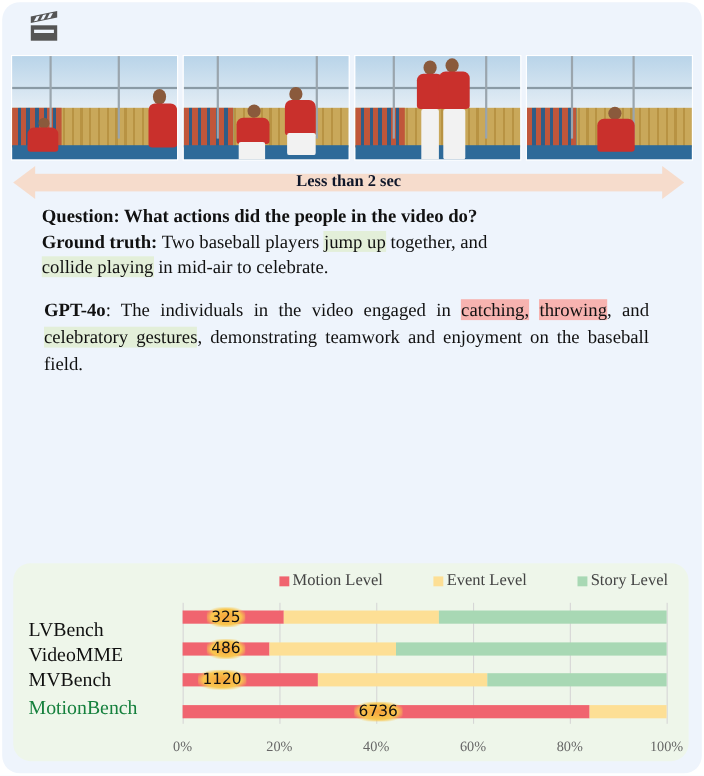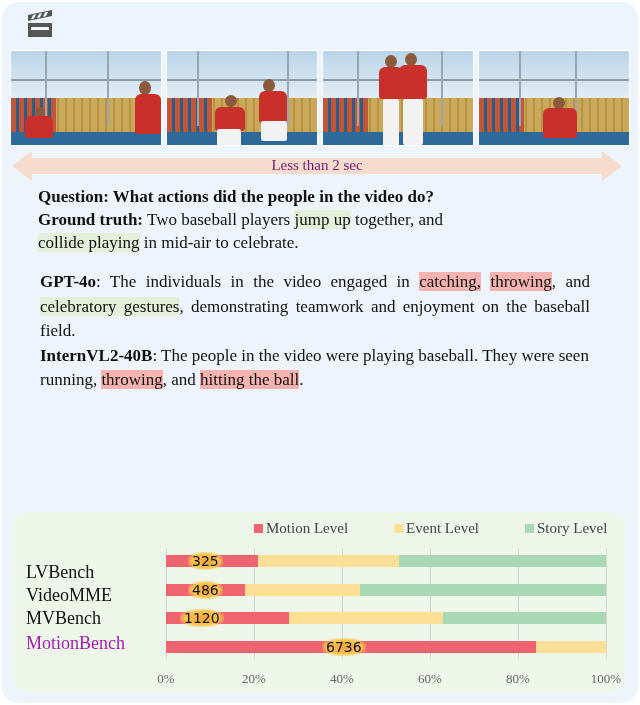--- a/index.html
+++ b/index.html
@@ -21,21 +21,21 @@
   .frame .fence { position:absolute; left:0; right:0; top:30%; height:2px; background:#8a9aa5; }
   .frame .pole { position:absolute; top:0; bottom:20%; width:2px; background:#9aa5ad; }
   .player { position:absolute; }
   .player .shirt { position:absolute; background:#c9302c; border-radius:6px 6px 3px 3px; }
   .player .head { position:absolute; background:#8a5a3c; border-radius:50%; }
   .player .pants { position:absolute; background:#f2f2f2; border-radius:2px; }
   .arrow-row { position:absolute; left:12px; top:151px; width:610px; height:30px; }
   .arrow-row .shaft { position:absolute; left:18px; right:18px; top:7px; height:16px; background:#f6dccc; }
   .arrow-row .head-l { position:absolute; left:0; top:0; width:0; height:0; border-top:15px solid transparent; border-bottom:15px solid transparent; border-right:20px solid #f6dccc; }
   .arrow-row .head-r { position:absolute; right:0; top:0; width:0; height:0; border-top:15px solid transparent; border-bottom:15px solid transparent; border-left:20px solid #f6dccc; }
-  .arrow-row .lbl { position:absolute; left:0; right:0; top:6px; text-align:center; color:#701a75; font-weight:normal; font-size:15px; }
+  .arrow-row .lbl { position:absolute; left:0; right:0; top:6px; text-align:center; color:#0f172a; font-weight:bold; font-size:15px; }
   .qa { position:absolute; left:38px; top:185px; width:560px; font-size:17px; line-height:23px; }
   .qa .q { font-weight:bold; }
   .responses { position:absolute; left:40px; top:270px; width:550px; font-size:17px; line-height:24.5px; }
   .responses p { margin:0; }
   .just { text-align:justify; }
   b { font-weight:bold; }
   .hg { background:#e3efd9; }
   .hr { background:#f7b3b0; }
   .chart-box { position:absolute; left:12px; top:512px; width:614px; height:180px; background:#eef6ea; border-radius:16px; }
   .legend { position:absolute; left:222px; top:520px; display:flex; gap:14px; font-size:15px; color:#444; }
@@ -140,21 +140,20 @@
 
 <div class="qa">
   <div class="q">Question: What actions did the people in the video do?</div>
   <div>
     <b>Ground truth:</b><span> Two baseball players </span><span class="hg">jump up</span><span> together, and </span><br><span class="hg">collide playing</span><span> in mid-air to celebrate.</span>
   </div>
 </div>
 
 <div class="responses">
   <p class="just"><b>GPT-4o</b><span>: The individuals in the video engaged in </span><span class="hr">catching,</span><span> </span><span class="hr">throwing</span><span>, and </span><span class="hg">celebratory gestures</span><span>, demonstrating teamwork and enjoyment on the baseball field.</span></p>
-  <p><b>InternVL2-40B</b><span>: The people in the video were playing baseball. They were seen running, </span><span class="hr">throwing</span><span>, and </span><span class="hr">hitting the ball</span><span>.</span></p>
 </div>
 
 <div class="chart-box"></div>
 
 <div class="legend">
   <div class="it">
       <span class="sw" style="background:#f0646f"></span>
       <span>Motion Level</span>
     </div>
   <div class="it">
@@ -170,21 +169,21 @@
 <div class="grid" style="left:166px"></div>
 <div class="grid" style="left:254px"></div>
 <div class="grid" style="left:342px"></div>
 <div class="grid" style="left:430px"></div>
 <div class="grid" style="left:518px"></div>
 <div class="grid" style="left:606px"></div>
 
 <div class="row-label" style="top:562px">LVBench</div>
 <div class="row-label" style="top:585px">VideoMME</div>
 <div class="row-label" style="top:608px">MVBench</div>
-<div class="row-label" style="top:633px;color:#a21caf">MotionBench</div>
+<div class="row-label" style="top:633px;color:#15803d">MotionBench</div>
 
 <div class="bar" style="top:555px">
   <div class="seg" style="width:21%;background:#f0646f"></div>
   <div class="seg" style="width:32%;background:#fddf95"></div>
   <div class="seg" style="width:47%;background:#a8d8b4"></div>
 </div>
 <div class="bar" style="top:584px">
   <div class="seg" style="width:18%;background:#f0646f"></div>
   <div class="seg" style="width:26%;background:#fddf95"></div>
   <div class="seg" style="width:56%;background:#a8d8b4"></div>

